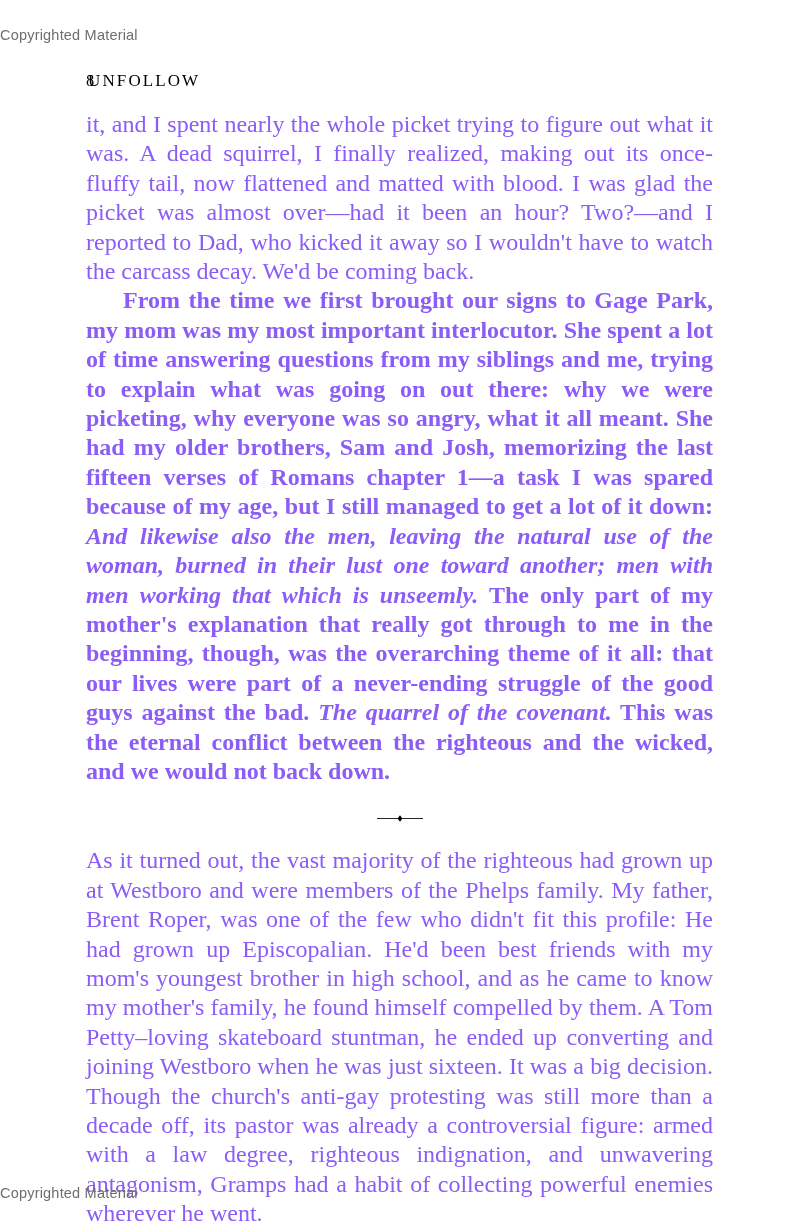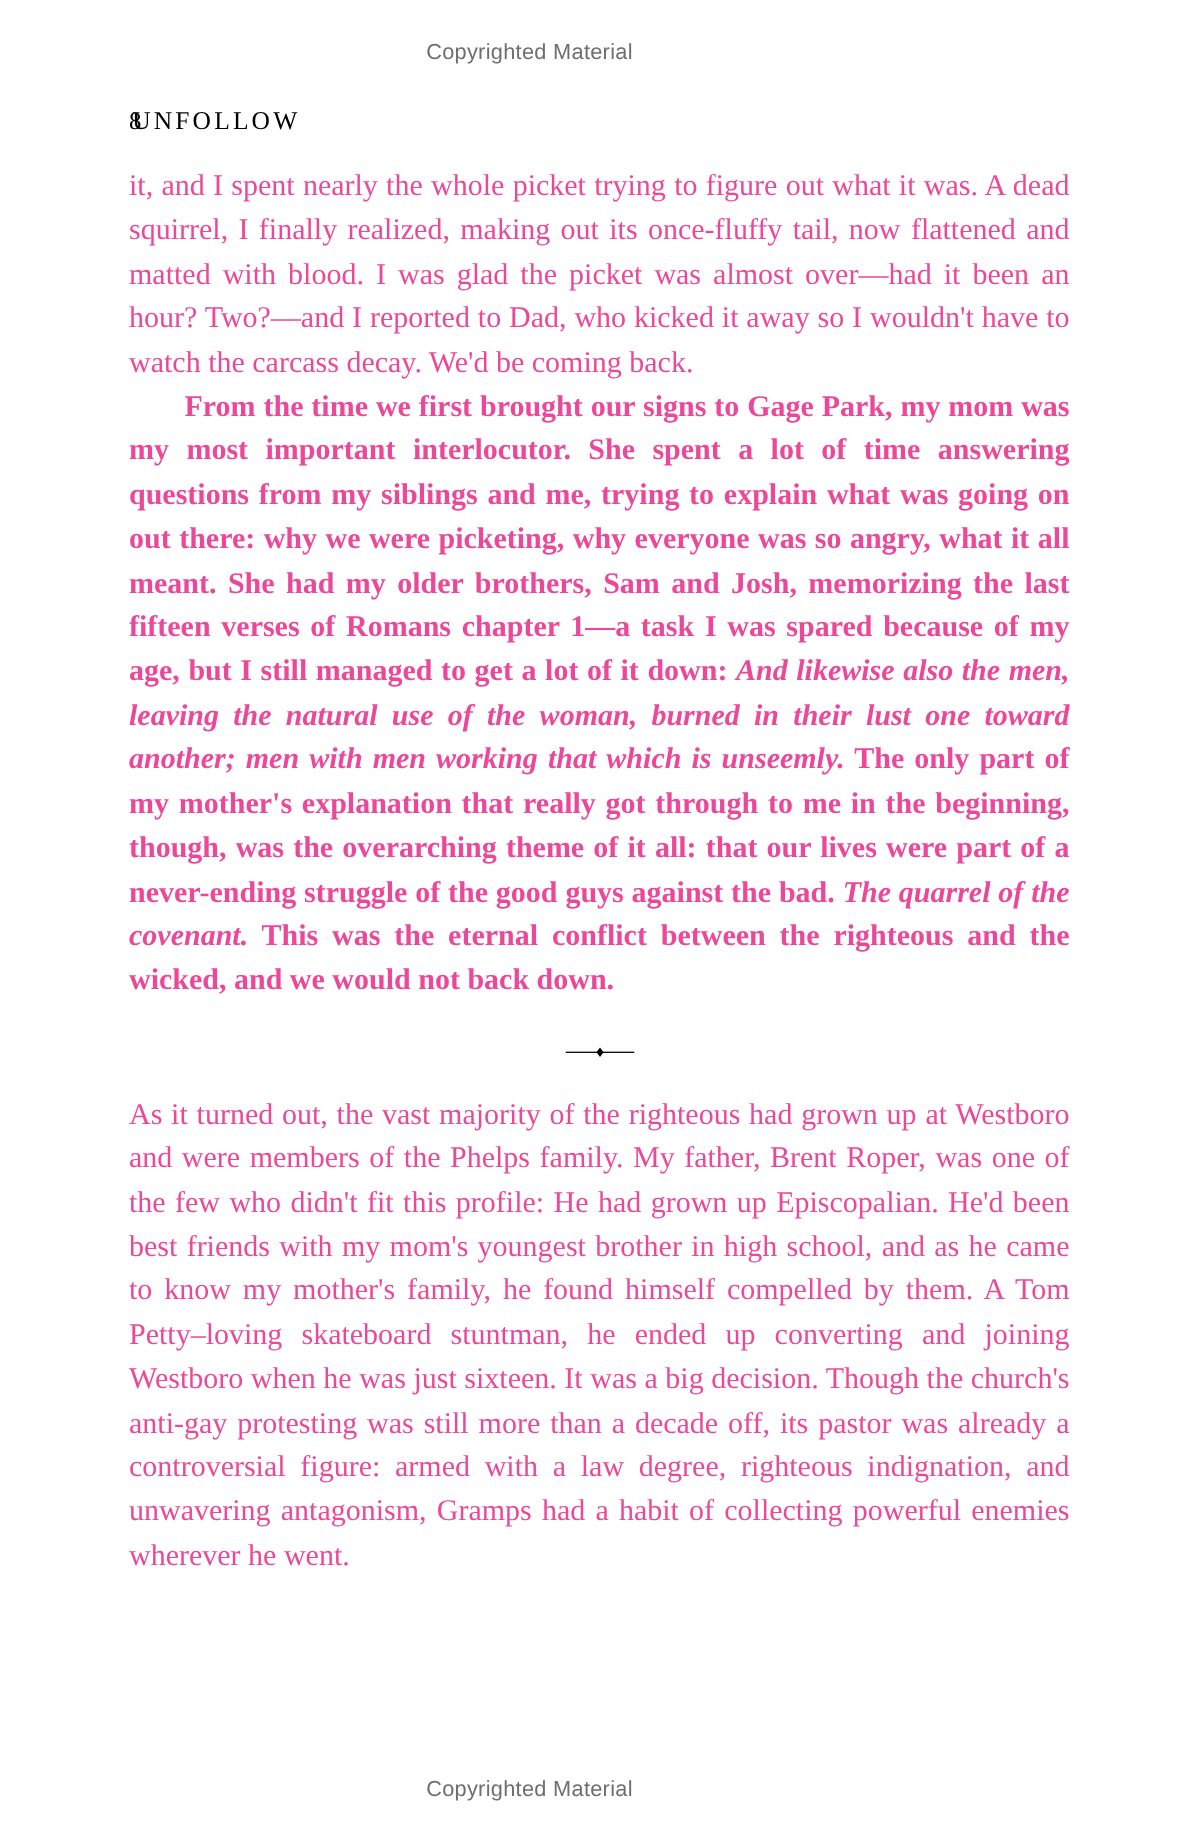--- a/index.html
+++ b/index.html
@@ -22,21 +22,20 @@
     width: 800px;
     height: 1228px;
     background: #ffffff;
   }
 
   
   .watermark {
     position: absolute;
     left: 0;
     width: 706px;
-    text-align: center;
     font-family: "Liberation Sans", "DejaVu Sans", sans-serif;
     font-size: 14.5px;
     letter-spacing: 0.2px;
     color: #6e6e6e;
     white-space: nowrap;
   }
   .watermark-top { top: 27px; }
   .watermark-bottom { top: 1185px; }
 
   
@@ -71,27 +70,27 @@
 
   
   .body-col {
     position: absolute;
     left: 86px;
     top: 110px;
     width: 627px;
   }
   p.para {
     margin: 0;
-    font-size: 20px;
+    font-size: 24px;
     line-height: 29.4px;
     text-align: justify;
     text-justify: inter-word;
     hyphens: none;
     -webkit-hyphens: none;
-    color: #ec4899;
+    color: #8b5cf6;
   }
   p.indent { text-indent: 37px; font-weight: bold; }
   p.noindent { text-indent: 0; }
 
   em, .it {
     font-style: italic;
   }
 
   
   .divider {

